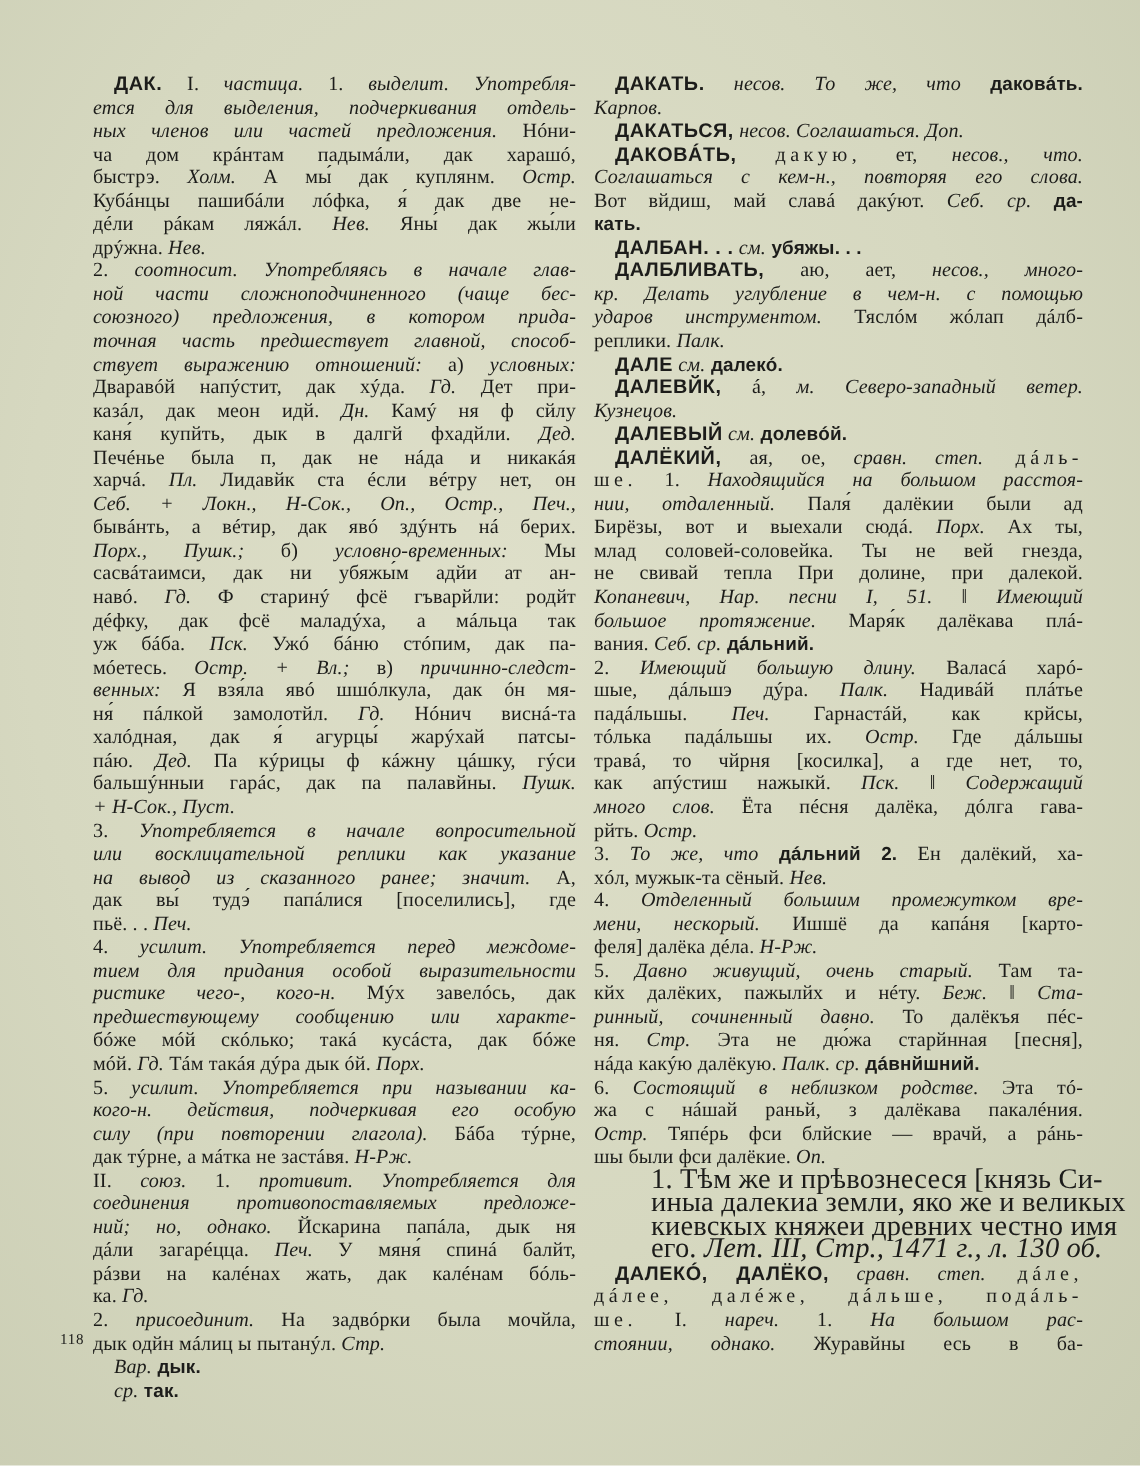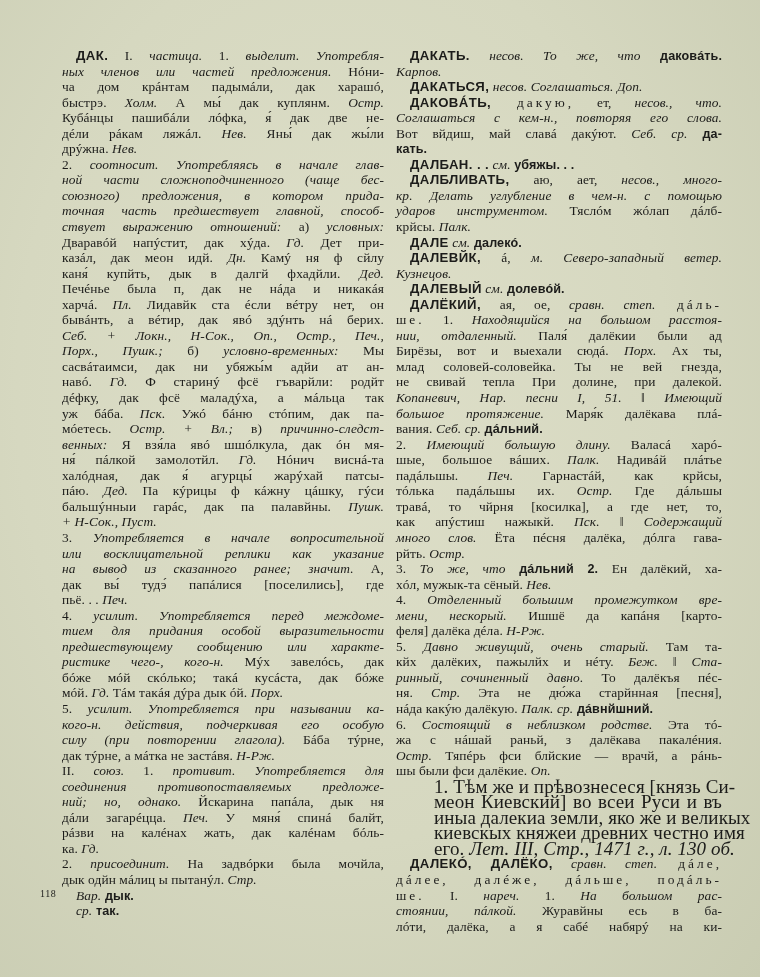--- a/index.html
+++ b/index.html
@@ -31,59 +31,60 @@
     position:absolute; left:40px; top:888px;
     font-size:10px; letter-spacing:0.5px;
   }
 </style>
 </head>
 <body>
 
 <div class="page">
   <div class="col col-left" id="col-left">
       <div class="line indent"><span class="hw">ДАК.</span><span class="r"> I. </span><span class="i">частица.</span><span class="r"> 1. </span><span class="i">выделит. Употребля-</span></div>
+      <div class="line "><span class="i">ется для выделения, подчеркивания отдель-</span></div>
       <div class="line "><span class="i">ных членов или частей предложения.</span><span class="r"> Нóни-</span></div>
       <div class="line "><span class="r">ча дом крáнтам падымáли, дак харашó,</span></div>
       <div class="line "><span class="r">быстрэ. </span><span class="i">Холм.</span><span class="r"> А мы́ дак куплянм. </span><span class="i">Остр.</span></div>
       <div class="line "><span class="r">Кубáнцы пашибáли лóфка, я́ дак две не-</span></div>
       <div class="line "><span class="r">дéли рáкам ляжáл. </span><span class="i">Нев.</span><span class="r"> Яны́ дак жы́ли</span></div>
       <div class="line last"><span class="r">дрýжна. </span><span class="i">Нев.</span></div>
       <div class="line "><span class="r">2. </span><span class="i">соотносит. Употребляясь в начале глав-</span></div>
       <div class="line "><span class="i">ной части сложноподчиненного (чаще бес-</span></div>
       <div class="line "><span class="i">союзного) предложения, в котором прида-</span></div>
       <div class="line "><span class="i">точная часть предшествует главной, способ-</span></div>
       <div class="line "><span class="i">ствует выражению отношений:</span><span class="r"> а) </span><span class="i">условных:</span></div>
       <div class="line "><span class="r">Дваравóй напýстит, дак хýда. </span><span class="i">Гд.</span><span class="r"> Дет при-</span></div>
       <div class="line "><span class="r">казáл, дак меон идй. </span><span class="i">Дн.</span><span class="r"> Камý ня ф сйлу</span></div>
       <div class="line "><span class="r">каня́ купйть, дык в далгй фхадйли. </span><span class="i">Дед.</span></div>
       <div class="line "><span class="r">Печéнье была п, дак не нáда и никакáя</span></div>
       <div class="line "><span class="r">харчá. </span><span class="i">Пл.</span><span class="r"> Лидавйк ста éсли вéтру нет, он</span></div>
+      <div class="line "><span class="i">Себ. + Локн., Н-Сок., Оп., Остр., Печ.,</span></div>
       <div class="line "><span class="r">бывáнть, а вéтир, дак явó здýнть нá берих.</span></div>
-      <div class="line "><span class="i">Себ. + Локн., Н-Сок., Оп., Остр., Печ.,</span></div>
       <div class="line "><span class="i">Порх., Пушк.;</span><span class="r"> б) </span><span class="i">условно-временных:</span><span class="r"> Мы</span></div>
       <div class="line "><span class="r">сасвáтаимси, дак ни убяжы́м адйи ат ан-</span></div>
       <div class="line "><span class="r">навó. </span><span class="i">Гд.</span><span class="r"> Ф старинý фсё гъварйли: родйт</span></div>
       <div class="line "><span class="r">дéфку, дак фсё маладýха, а мáльца так</span></div>
       <div class="line "><span class="r">уж бáба. </span><span class="i">Пск.</span><span class="r"> Ужó бáню стóпим, дак па-</span></div>
       <div class="line "><span class="r">мóетесь. </span><span class="i">Остр. + Вл.;</span><span class="r"> в) </span><span class="i">причинно-следст-</span></div>
       <div class="line "><span class="i">венных:</span><span class="r"> Я взя́ла явó шшóлкула, дак óн мя-</span></div>
       <div class="line "><span class="r">ня́ пáлкой замолотйл. </span><span class="i">Гд.</span><span class="r"> Нóнич виснá-та</span></div>
       <div class="line "><span class="r">халóдная, дак я́ агурцы́ жарýхай патсы-</span></div>
       <div class="line "><span class="r">пáю. </span><span class="i">Дед.</span><span class="r"> Па кýрицы ф кáжну цáшку, гýси</span></div>
       <div class="line "><span class="r">бальшýнныи гарáс, дак па палавйны. </span><span class="i">Пушк.</span></div>
       <div class="line last"><span class="i">+ Н-Сок., Пуст.</span></div>
       <div class="line "><span class="r">3. </span><span class="i">Употребляется в начале вопросительной</span></div>
       <div class="line "><span class="i">или восклицательной реплики как указание</span></div>
       <div class="line "><span class="i">на вывод из сказанного ранее; значит.</span><span class="r"> А,</span></div>
       <div class="line "><span class="r">дак вы́ тудэ́ папáлися [поселились], где</span></div>
       <div class="line last"><span class="r">пьё. . . </span><span class="i">Печ.</span></div>
       <div class="line "><span class="r">4. </span><span class="i">усилит. Употребляется перед междоме-</span></div>
       <div class="line "><span class="i">тием для придания особой выразительности</span></div>
+      <div class="line "><span class="i">ристике чего-, кого-н.</span><span class="r"> Мýх завелóсь, дак</span></div>
       <div class="line "><span class="i">предшествующему сообщению или характе-</span></div>
-      <div class="line "><span class="i">ристике чего-, кого-н.</span><span class="r"> Мýх завелóсь, дак</span></div>
       <div class="line "><span class="r">бóже мóй скóлько; такá кусáста, дак бóже</span></div>
       <div class="line last"><span class="r">мóй. </span><span class="i">Гд.</span><span class="r"> Тáм такáя дýра дык óй. </span><span class="i">Порх.</span></div>
       <div class="line "><span class="r">5. </span><span class="i">усилит. Употребляется при назывании ка-</span></div>
       <div class="line "><span class="i">кого-н. действия, подчеркивая его особую</span></div>
       <div class="line "><span class="i">силу (при повторении глагола).</span><span class="r"> Бáба тýрне,</span></div>
       <div class="line last"><span class="r">дак тýрне, а мáтка не застáвя. </span><span class="i">Н-Рж.</span></div>
       <div class="line "><span class="r">II. </span><span class="i">союз.</span><span class="r"> 1. </span><span class="i">противит. Употребляется для</span></div>
       <div class="line "><span class="i">соединения противопоставляемых предложе-</span></div>
       <div class="line "><span class="i">ний; но, однако.</span><span class="r"> Йскарина папáла, дык ня</span></div>
       <div class="line "><span class="r">дáли загарéцца. </span><span class="i">Печ.</span><span class="r"> У мяня́ спинá балйт,</span></div>
@@ -99,36 +100,36 @@
       <div class="line last"><span class="i">Карпов.</span></div>
       <div class="line indent last"><span class="hw">ДАКАТЬСЯ,</span><span class="i"> несов. Соглашаться. Доп.</span></div>
       <div class="line indent"><span class="hw">ДАКОВÁТЬ,</span><span class="sp"> дакую,</span><span class="r">  ет, </span><span class="i">несов., что.</span></div>
       <div class="line "><span class="i">Соглашаться с кем-н., повторяя его слова.</span></div>
       <div class="line "><span class="r">Вот вйдиш, май славá дакýют. </span><span class="i">Себ. ср.</span><span class="b"> да-</span></div>
       <div class="line last"><span class="b">кать.</span></div>
       <div class="line indent last"><span class="hw">ДАЛБАН. . .</span><span class="i"> см.</span><span class="b"> убяжы. . .</span></div>
       <div class="line indent"><span class="hw">ДАЛБЛИВАТЬ,</span><span class="r"> аю, ает, </span><span class="i">несов., много-</span></div>
       <div class="line "><span class="i">кр. Делать углубление в чем-н. с помощью</span></div>
       <div class="line "><span class="i">ударов инструментом.</span><span class="r"> Тяслóм жóлап дáлб-</span></div>
-      <div class="line last"><span class="r">крйсы. </span><span class="i">Палк.</span></div>
+      <div class="line last"><span class="r">реплики. </span><span class="i">Палк.</span></div>
       <div class="line indent last"><span class="hw">ДАЛЕ</span><span class="i"> см.</span><span class="b"> далекó.</span></div>
       <div class="line indent"><span class="hw">ДАЛЕВЙК,</span><span class="r"> á, </span><span class="i">м. Северо-западный ветер.</span></div>
       <div class="line last"><span class="i">Кузнецов.</span></div>
       <div class="line indent last"><span class="hw">ДАЛЕВЫЙ</span><span class="i"> см.</span><span class="b"> долевóй.</span></div>
       <div class="line indent"><span class="hw">ДАЛЁКИЙ,</span><span class="r"> ая, ое, </span><span class="i">сравн. степ.</span><span class="sp"> дáль-</span></div>
       <div class="line "><span class="sp">ше.</span><span class="r"> 1. </span><span class="i">Находящийся на большом расстоя-</span></div>
       <div class="line "><span class="i">нии, отдаленный.</span><span class="r"> Паля́ далёкии были ад</span></div>
       <div class="line "><span class="r">Бирёзы, вот и выехали сюдá. </span><span class="i">Порх.</span><span class="r"> Ах ты,</span></div>
       <div class="line "><span class="r">млад соловей-соловейка. Ты не вей гнезда,</span></div>
       <div class="line "><span class="r">не свивай тепла При долине, при далекой.</span></div>
       <div class="line "><span class="i">Копаневич, Нар. песни I, 51.</span><span class="r"> ‖ </span><span class="i">Имеющий</span></div>
       <div class="line "><span class="i">большое протяжение.</span><span class="r"> Маря́к далёкава плá-</span></div>
       <div class="line last"><span class="r">вания. </span><span class="i">Себ. ср.</span><span class="b"> дáльний.</span></div>
       <div class="line "><span class="r">2. </span><span class="i">Имеющий большую длину.</span><span class="r"> Валасá харó-</span></div>
-      <div class="line "><span class="r">шые, большое вáших. </span><span class="i">Палк.</span><span class="r"> Надивáй плáтье</span></div>
+      <div class="line "><span class="r">шые, дáльшэ дýра. </span><span class="i">Палк.</span><span class="r"> Надивáй плáтье</span></div>
       <div class="line "><span class="r">падáльшы. </span><span class="i">Печ.</span><span class="r"> Гарнастáй, как крйсы,</span></div>
       <div class="line "><span class="r">тóлька падáльшы их. </span><span class="i">Остр.</span><span class="r"> Где дáльшы</span></div>
       <div class="line "><span class="r">травá, то чйрня [косилка], а где нет, то,</span></div>
       <div class="line "><span class="r">как апýстиш нажыкй. </span><span class="i">Пск.</span><span class="r"> ‖ </span><span class="i">Содержащий</span></div>
       <div class="line "><span class="i">много слов.</span><span class="r"> Ёта пéсня далёка, дóлга гава-</span></div>
       <div class="line last"><span class="r">рйть. </span><span class="i">Остр.</span></div>
       <div class="line "><span class="r">3. </span><span class="i">То же, что</span><span class="b"> дáльний 2.</span><span class="r"> Ен далёкий, ха-</span></div>
       <div class="line last"><span class="r">хóл, мужык-та сёный. </span><span class="i">Нев.</span></div>
       <div class="line "><span class="r">4. </span><span class="i">Отделенный большим промежутком вре-</span></div>
       <div class="line "><span class="i">мени, нескорый.</span><span class="r"> Ишшё да капáня [карто-</span></div>
@@ -136,24 +137,22 @@
       <div class="line "><span class="r">5. </span><span class="i">Давно живущий, очень старый.</span><span class="r"> Там та-</span></div>
       <div class="line "><span class="r">кйх далёких, пажылйх и нéту. </span><span class="i">Беж.</span><span class="r"> ‖ </span><span class="i">Ста-</span></div>
       <div class="line "><span class="i">ринный, сочиненный давно.</span><span class="r"> То далёкъя пéс-</span></div>
       <div class="line "><span class="r">ня. </span><span class="i">Стр.</span><span class="r"> Эта не дю́жа старйнная [песня],</span></div>
       <div class="line last"><span class="r">нáда какýю далёкую. </span><span class="i">Палк. ср.</span><span class="b"> дáвнйшний.</span></div>
       <div class="line "><span class="r">6. </span><span class="i">Состоящий в неблизком родстве.</span><span class="r"> Эта тó-</span></div>
       <div class="line "><span class="r">жа с нáшай раньй, з далёкава пакалéния.</span></div>
       <div class="line "><span class="i">Остр.</span><span class="r"> Тяпéрь фси блйские — врачй, а рáнь-</span></div>
       <div class="line last"><span class="r">шы были фси далёкие. </span><span class="i">Оп.</span></div>
       <div class="line quote"><span class="r">1. Тѣм же и прѣвознесеся [князь Си-</span></div>
-      <div class="line quote"><span class="r">меон Киевский] во всеи Руси и въ</span></div>
       <div class="line quote"><span class="r">иныа далекиа земли, яко же и великых</span></div>
       <div class="line quote"><span class="r">киевскых княжеи древних честно имя</span></div>
       <div class="line quote last"><span class="r">его. </span><span class="i">Лет. III, Стр., 1471 г., л. 130 об.</span></div>
       <div class="line indent"><span class="hw">ДАЛЕКÓ, ДАЛЁКО,</span><span class="i"> сравн. степ.</span><span class="sp"> дáле,</span></div>
       <div class="line "><span class="sp">дáлее, далéже, дáльше, подáль-</span></div>
       <div class="line "><span class="sp">ше.</span><span class="r"> I. </span><span class="i">нареч.</span><span class="r"> 1. </span><span class="i">На большом рас-</span></div>
-      <div class="line "><span class="i">стоянии, пáлкой.</span><span class="r"> Журавйны есь в ба-</span></div>
-      <div class="line "><span class="r">лóти, далёка, а я сабé набярý на ки-</span></div>
+      <div class="line "><span class="i">стоянии, однако.</span><span class="r"> Журавйны есь в ба-</span></div>
     </div>
   <div class="page-number">118</div>
 </div>
 
 </body></html>

